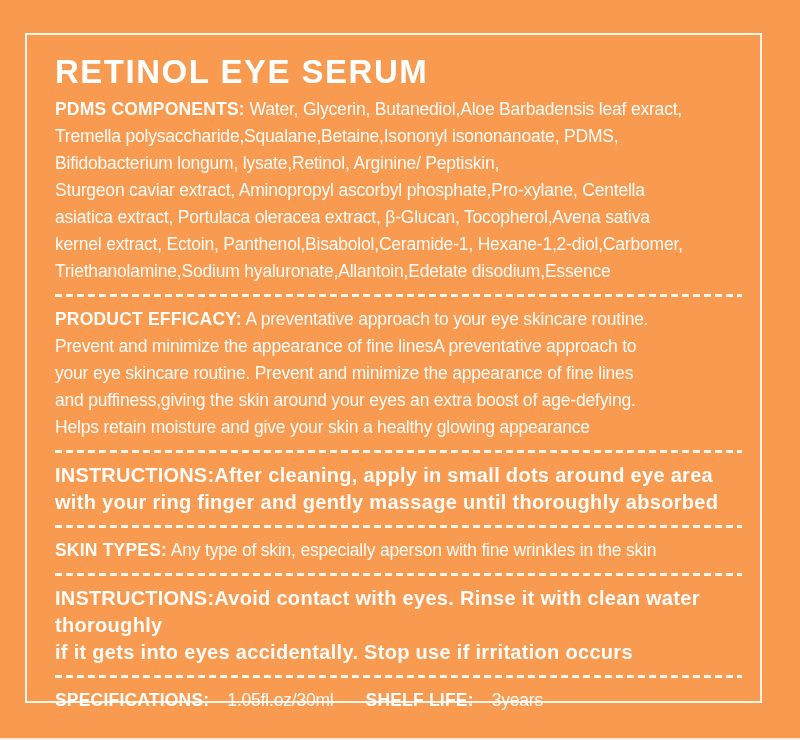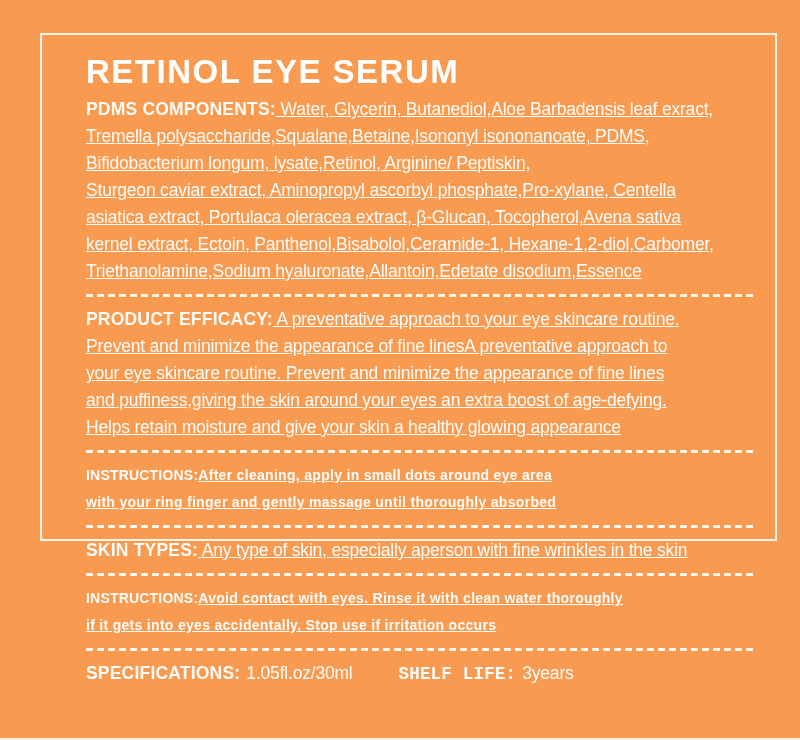--- a/index.html
+++ b/index.html
@@ -8,63 +8,63 @@
     font-family: "Liberation Sans", "DejaVu Sans", sans-serif;
     -webkit-font-smoothing: antialiased;
   }
   .page {
     position: relative;
     width: 800px; height: 740px;
     overflow: hidden;
   }
   .frame {
     position: absolute;
-    left: 40px; top: 33px;
-    width: 737px; height: 508px;
+    left: 25px; top: 33px;
+    width: 737px; height: 670px;
     box-sizing: border-box;
     border: 2px solid rgba(255, 252, 246, 0.92);
-    padding: 20px 18px 0 44px;
+    padding: 20px 18px 0 28px;
   }
   .title {
     margin: 0 0 7px 0;
     font-size: 33px;
     line-height: 34px;
     font-weight: 700;
     color: #ffffff;
     letter-spacing: 1.5px;
   }
   .para {
     margin: 0;
     font-size: 17.5px;
     line-height: 27px;
     color: rgba(255, 255, 255, 0.97);
     letter-spacing: -0.2px;
   }
   .para .lbl {
     font-weight: 700;
     letter-spacing: 0.2px;
   }
-  .lines { white-space: pre-line; text-decoration: underline; }
+  .lines { white-space: pre-line; }
   .emph {
     font-weight: 600;
-    font-size: 14px;
+    font-size: 20px;
     letter-spacing: 0.3px;
   }
   .divider {
     height: 3px;
     margin: 9px 0;
     background: repeating-linear-gradient(
       to right,
       rgba(255, 250, 242, 0.95) 0px, rgba(255, 250, 242, 0.95) 7px,
       transparent 7px, transparent 11px
     );
   }
   .specs { margin-top: 5px; }
-  .specs .val { margin-left: 6px; text-align: right; }
-  .specs .shelf-group { margin-left: 46px; font-family: Liberation Mono, monospace; }
+  .specs .val { margin-left: 18px; text-align: right; }
+  .specs .shelf-group { margin-left: 32px; }
   .bottom-strip {
     position: absolute;
     left: 0; bottom: 0;
     width: 100%; height: 2px;
     background: #fcebd8;
   }
 </style>
 </head>
 <body style="background: rgb(248, 154, 79);">
 

